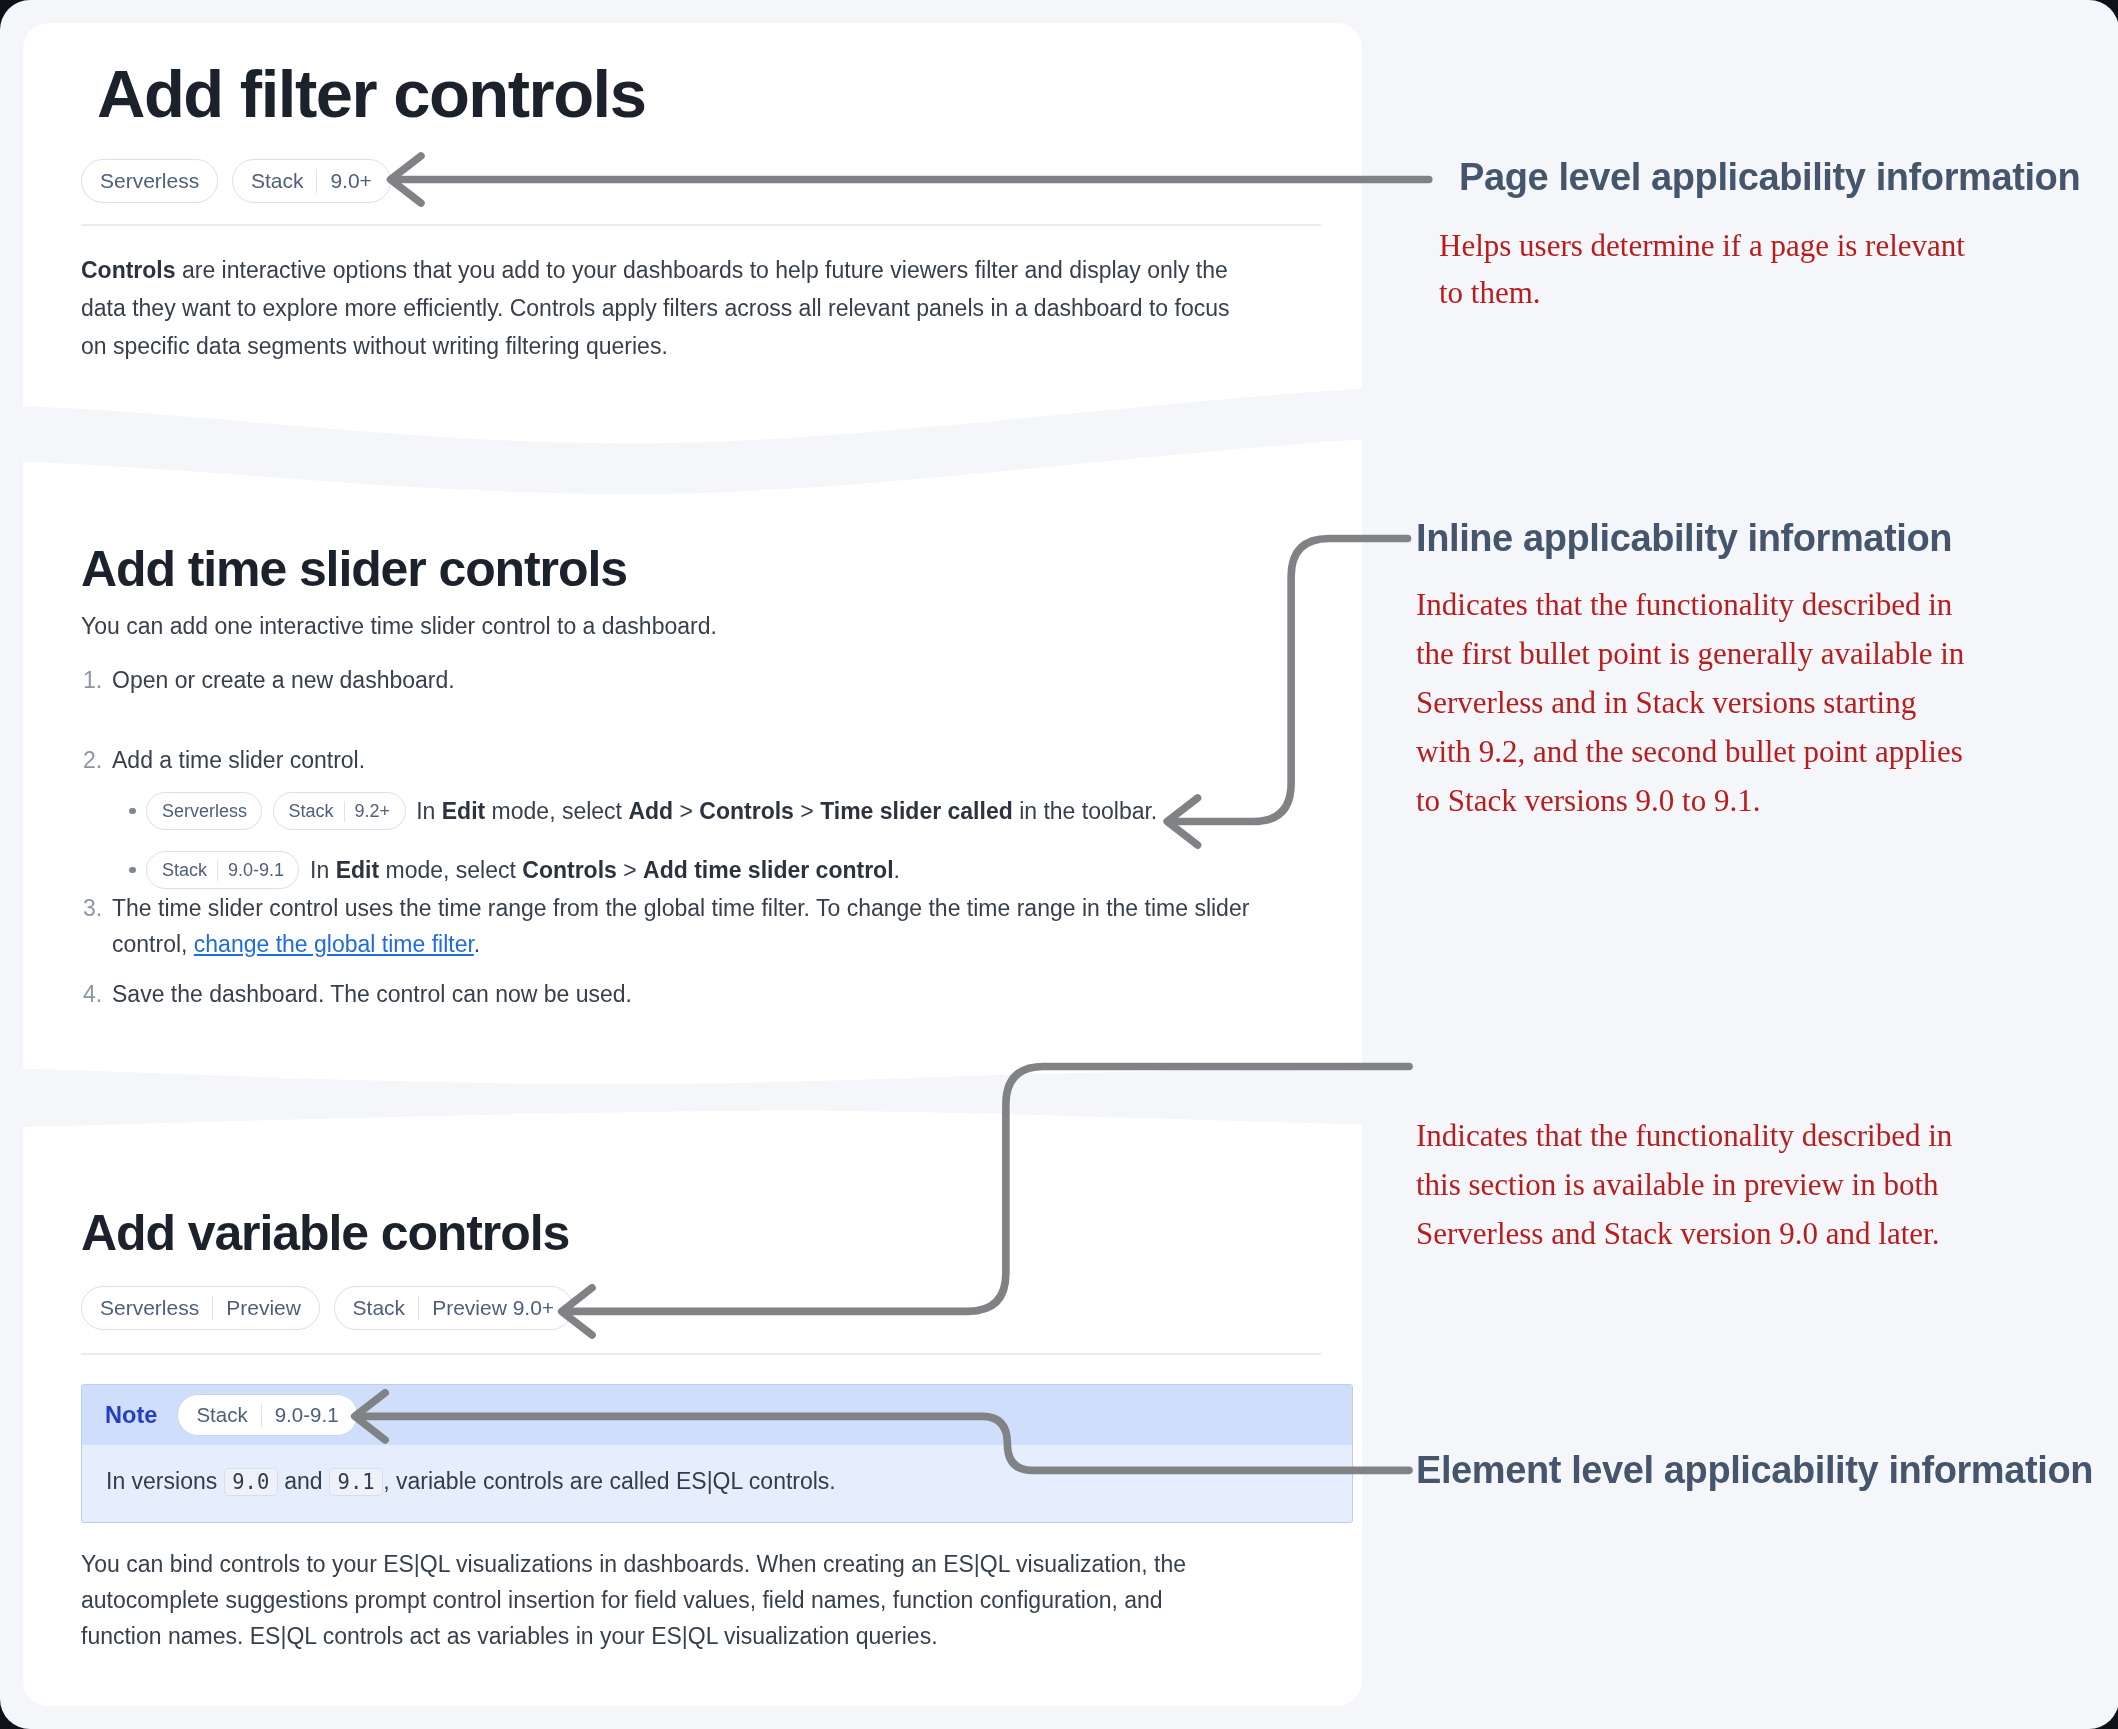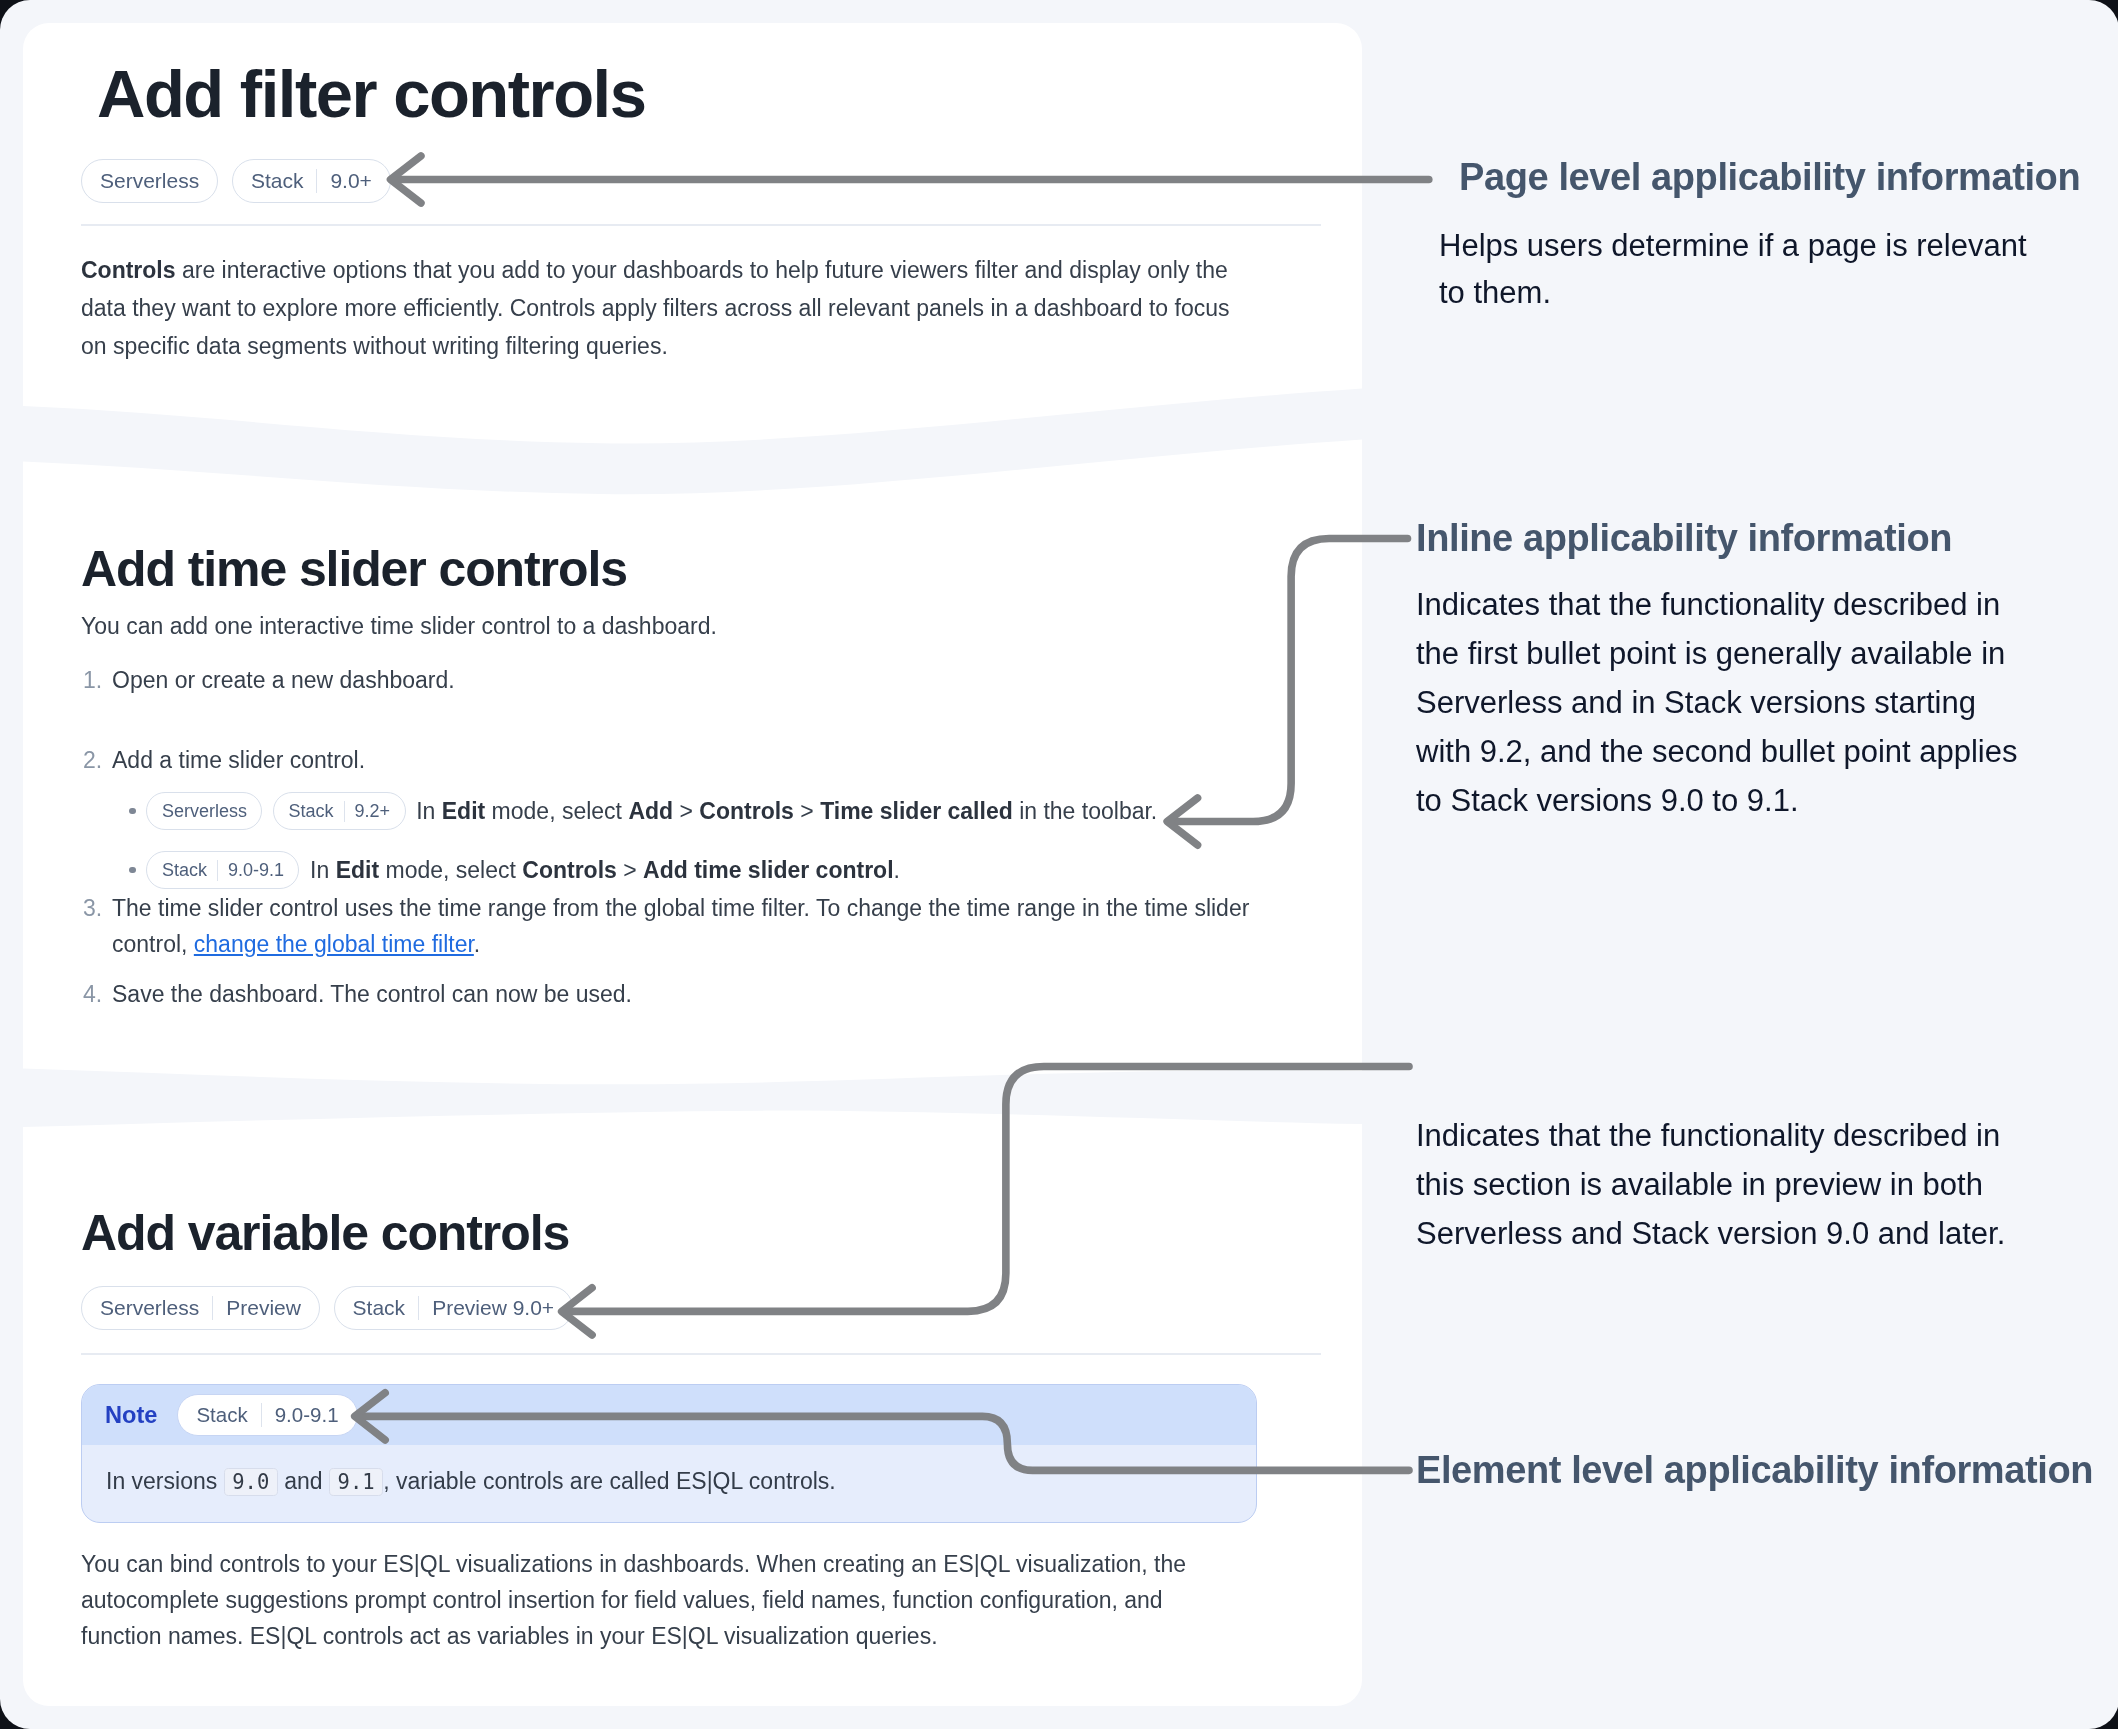--- a/index.html
+++ b/index.html
@@ -18,27 +18,27 @@
   .badge.notepill{height:42px;font-size:20.5px;border-color:#c7d5f3;}
   .hr{height:1.5px;width:1240px;background:#e7ebf2;}
   .body-text{font-size:23px;line-height:38px;color:#363f4b;white-space:pre-line;}
   .step{display:flex;font-size:23px;line-height:36px;color:#363f4b;}
   .step .num{flex:0 0 29px;color:#8a96a6;}
   .step .txt{white-space:pre-line;}
   .b{font-weight:700;color:#2c333e;}
   .bullet{display:flex;align-items:center;gap:10.6px;font-size:23px;color:#363f4b;}
   .dot{width:6.8px;height:6.8px;border-radius:50%;background:#7e8795;flex:0 0 auto;}
   .link{color:#1f6be0;text-decoration:underline;cursor:pointer;}
-  .note{width:1176px;border:1.5px solid #bccdf2;border-radius:19px;overflow:hidden;background:#e6edfc;}
+  .note{width:1272px;border:1.5px solid #bccdf2;border-radius:3px;overflow:hidden;background:#e6edfc;}
   .note-head{display:flex;align-items:center;gap:20px;height:60px;background:#cfdffb;padding:0 23px;}
   .note-label{font-size:23.6px;font-weight:700;color:#2340c2;}
   .note-body{padding:23px 24px 27px 24px;font-size:23px;color:#333c49;}
   .code{font-family:"DejaVu Sans Mono", monospace;font-size:20.5px;background:#eef1f9;border:1.5px solid #d7ddec;border-radius:4.6px;padding:0.8px 7.6px;color:#333b47;}
   .ann-h{font-size:38px;font-weight:700;letter-spacing:-0.4px;color:#45566c;line-height:1.05;}
-  .ann-b{font-size:31px;color:#0f172a;line-height:49px;white-space:pre-line;}
+  .ann-b{font-size:31px;color:#b91c1c;line-height:49px;white-space:pre-line;font-family:Liberation Serif, serif;}
   .ann-b.tight{line-height:47px;}
   svg.arrows{position:absolute;left:0;top:0;width:2119px;height:1729px;pointer-events:none;}
 </style>
 </head>
 <body>
 
 <div class="page">
 
   <div class="col">
     <svg class="band" style="top:358px;height:129px;" viewBox="0 0 1760 170" preserveAspectRatio="none">

